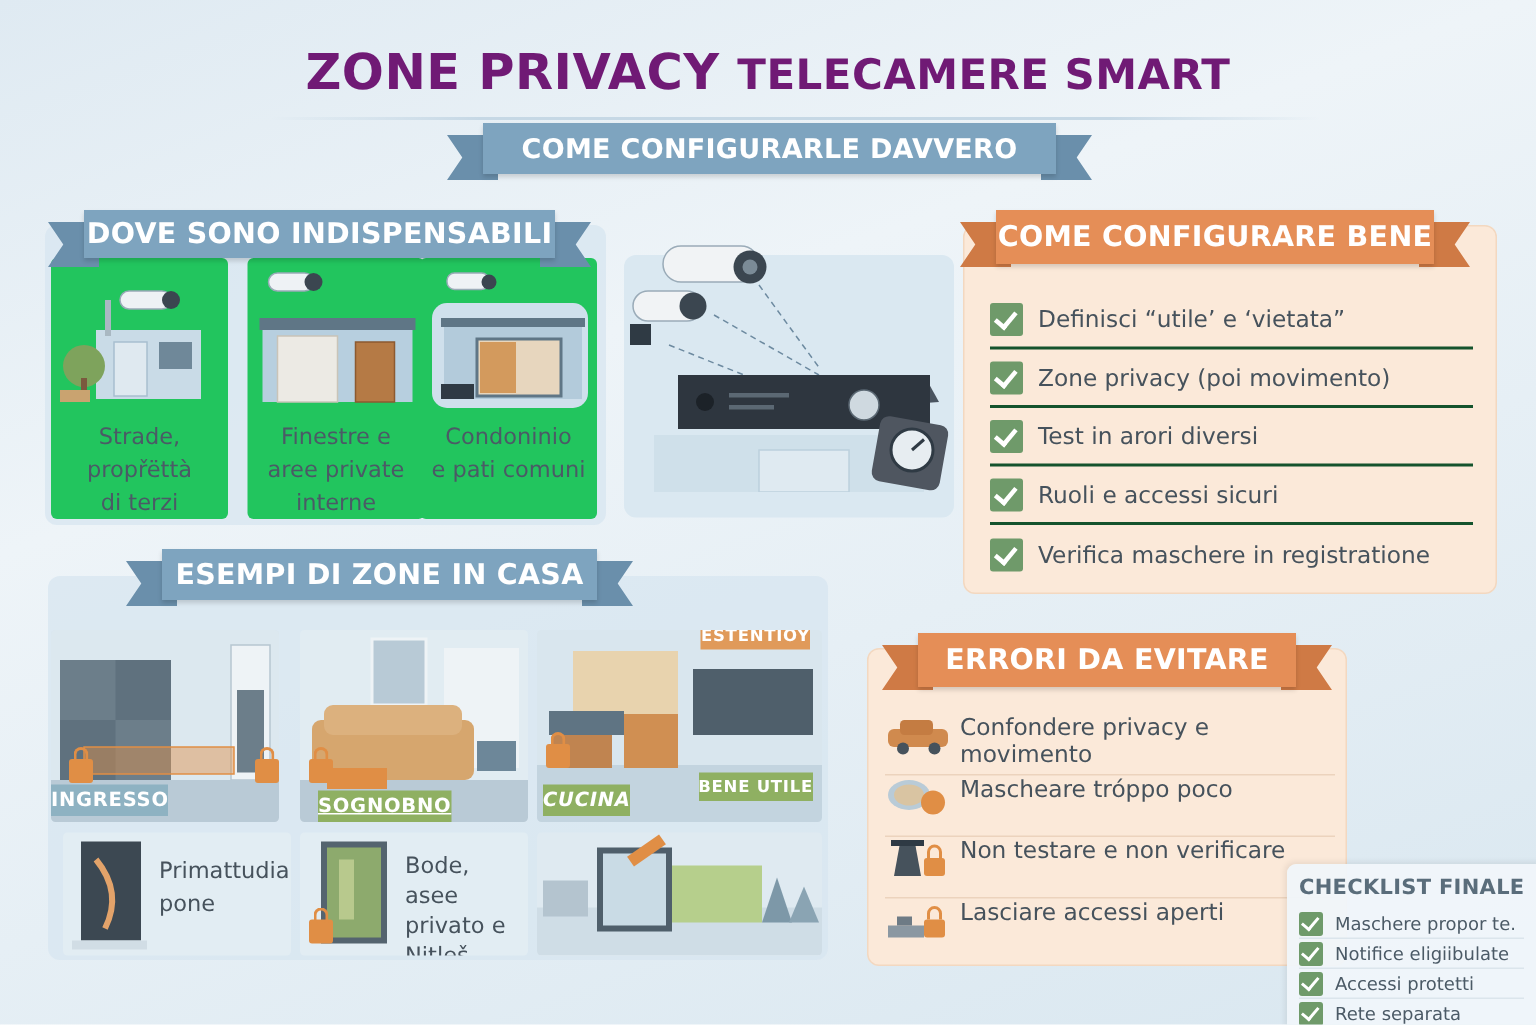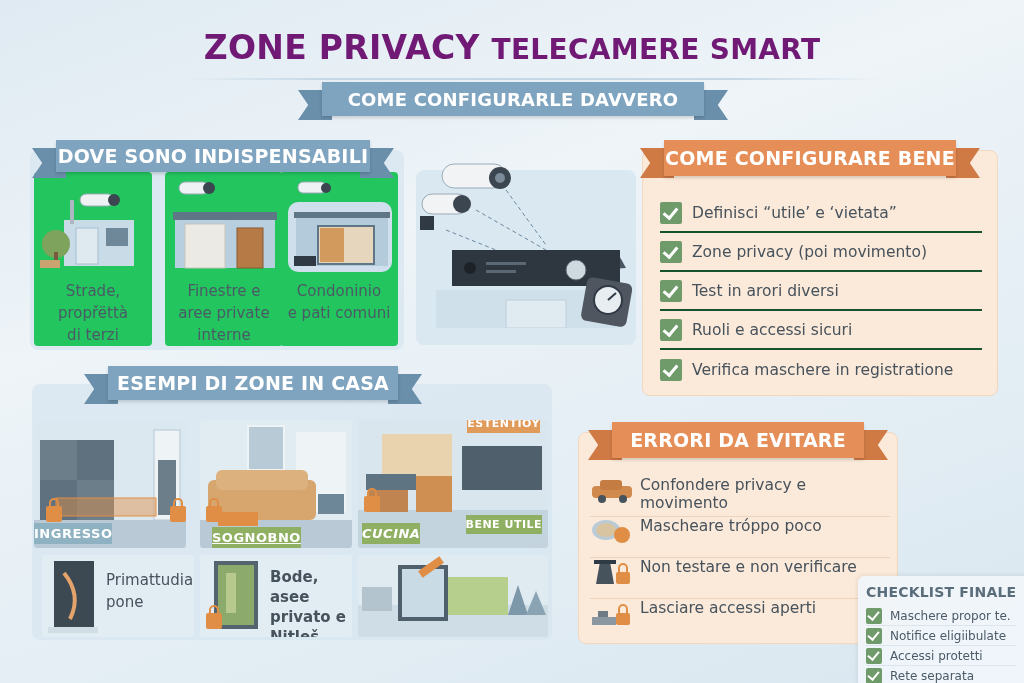--- a/index.html
+++ b/index.html
@@ -296,21 +296,21 @@
     <rect x="12" y="6" width="40" height="66" fill="#3c4852"></rect>
     <path d="M22 18 Q40 40 28 64" stroke="#e3a36a" stroke-width="4" fill="none"></path>
     <rect x="6" y="72" width="50" height="6" fill="#d1dde5"></rect>
   </svg>
   <div style="position:absolute; left:64px; top:14px; font-size:15px; line-height:22px; color:#46525c;">
     <div>Primattudia</div>
     <div>pone</div>
   </div>
 </div>
 
-<div class="room" style="left:200px; top:555px; width:152px; height:82px; background:#e2edf3;font-weight:bold;">
+<div class="room" style="left:200px; top:555px; width:152px; height:82px; background:#e2edf3;">
   <svg width="64" height="82" viewBox="0 0 64 82" style="position:absolute; left:0; top:0;">
     <rect x="14" y="6" width="44" height="68" fill="#54646f"></rect>
     <rect x="18" y="10" width="36" height="60" fill="#8daa6d"></rect>
     <rect x="26" y="18" width="10" height="40" fill="#b8c98d"></rect>
   </svg>
   <div class="lock" style="left:6px; top:58px;"></div>
   <div style="position:absolute; left:70px; top:12px; font-size:15px; line-height:20px; color:#46525c;">
     <div>Bode, asee</div>
     <div>privato&nbsp;e</div>
     <div>Nitleš</div>

